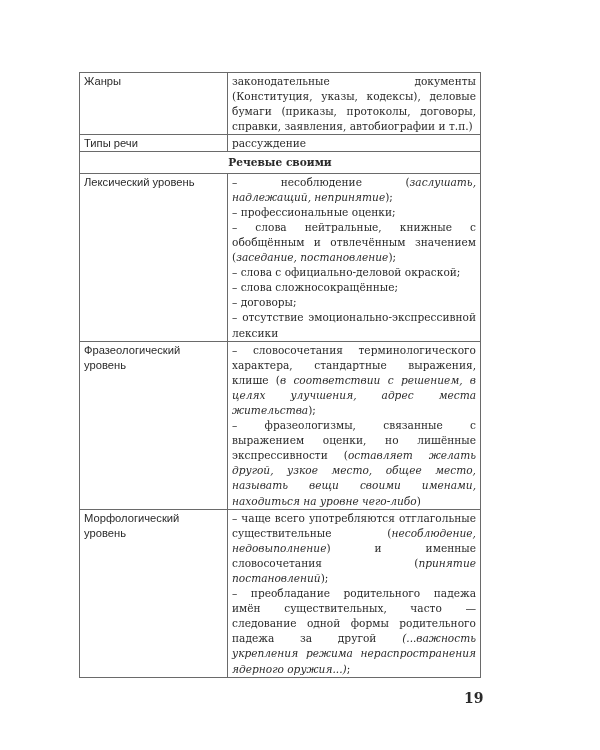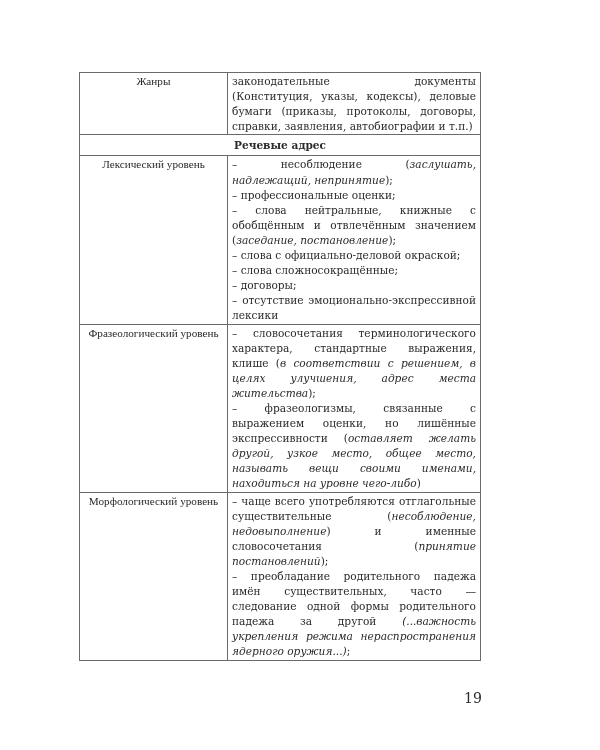--- a/index.html
+++ b/index.html
@@ -17,45 +17,49 @@
     width: 402px;
     border-collapse: collapse;
     font-size: 10.6px;
     line-height: 15.1px;
   }
   .page-table td {
     border: 1px solid #6a6a6a;
     vertical-align: top;
     padding: 1px 4px 0 4px;
   }
-  .page-table td.lbl { width: 139px; font-family: Liberation Serif, serif; font-size: 11.2px; text-align: center; }
+  .page-table td.lbl { width: 139px; font-family: Liberation Sans, sans-serif; font-size: 11.2px; }
   .page-table td.val { text-align: justify; }
   .page-table td.section {
     text-align: center; font-weight: bold;
     padding-top: 3px; padding-bottom: 2px;
   }
   .it { font-style: italic; }
   .line { display: block; }
   .page-number {
     position: absolute; left: 464px; top: 690px;
-    font-family: "DejaVu Serif", serif; font-weight: normal;
+    font-family: "DejaVu Serif", serif; font-weight: bold;
     font-size: 14px; color: #2a2a2a;
   }
 </style>
 </head>
 <body>
 
 <table class="page-table">
   <tbody>
       <tr style="height:56px">
     <td class="lbl">Жанры</td>
     <td class="val">законодательные документы (Конституция, указы, кодексы), деловые бумаги (приказы, протоколы, договоры, справки, заявления, автобиографии и т.п.)</td>
   </tr>
+  <tr style="height:15px">
+    <td class="lbl">Типы речи</td>
+    <td class="val">рассуждение</td>
+  </tr>
   <tr>
-    <td colspan="2" class="section">Речевые адрес</td>
+    <td colspan="2" class="section">Речевые своими</td>
   </tr>
 
   <tr>
     <td class="lbl">Лексический уровень</td>
     <td class="val">
       <span class="line"><span>– несоблюдение (</span><span class="it">заслушать, надлежащий, непринятие</span><span>);</span></span>
       <span class="line">– профессиональные оценки;</span>
       <span class="line"><span>– слова нейтральные, книжные с обобщённым и отвлечённым значением (</span><span class="it">заседание, постановление</span><span>);</span></span>
       <span class="line">– слова с официально-деловой окраской;</span>
       <span class="line">– слова сложносокращённые;</span>

